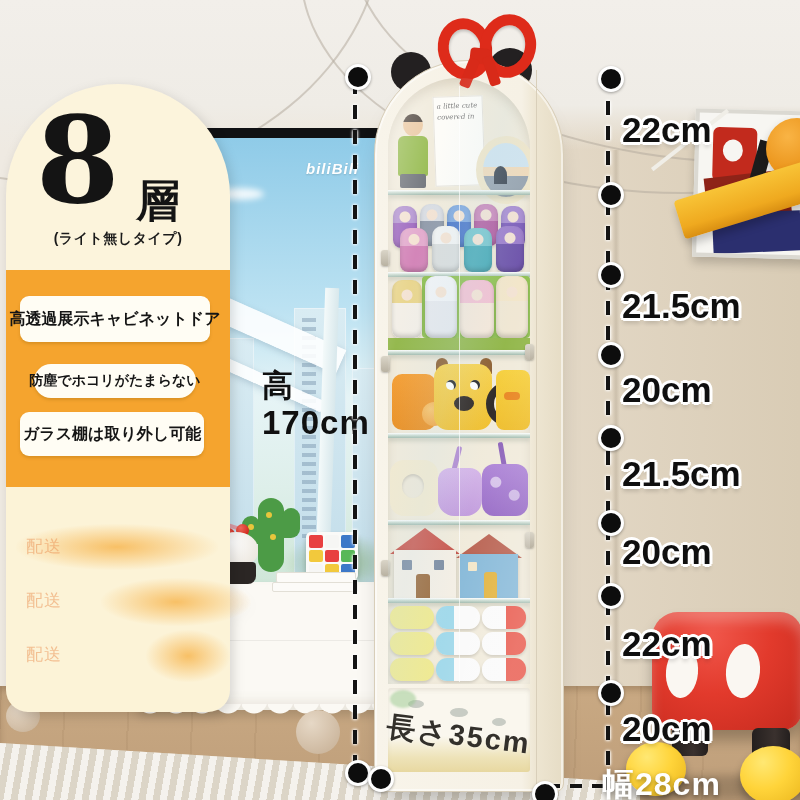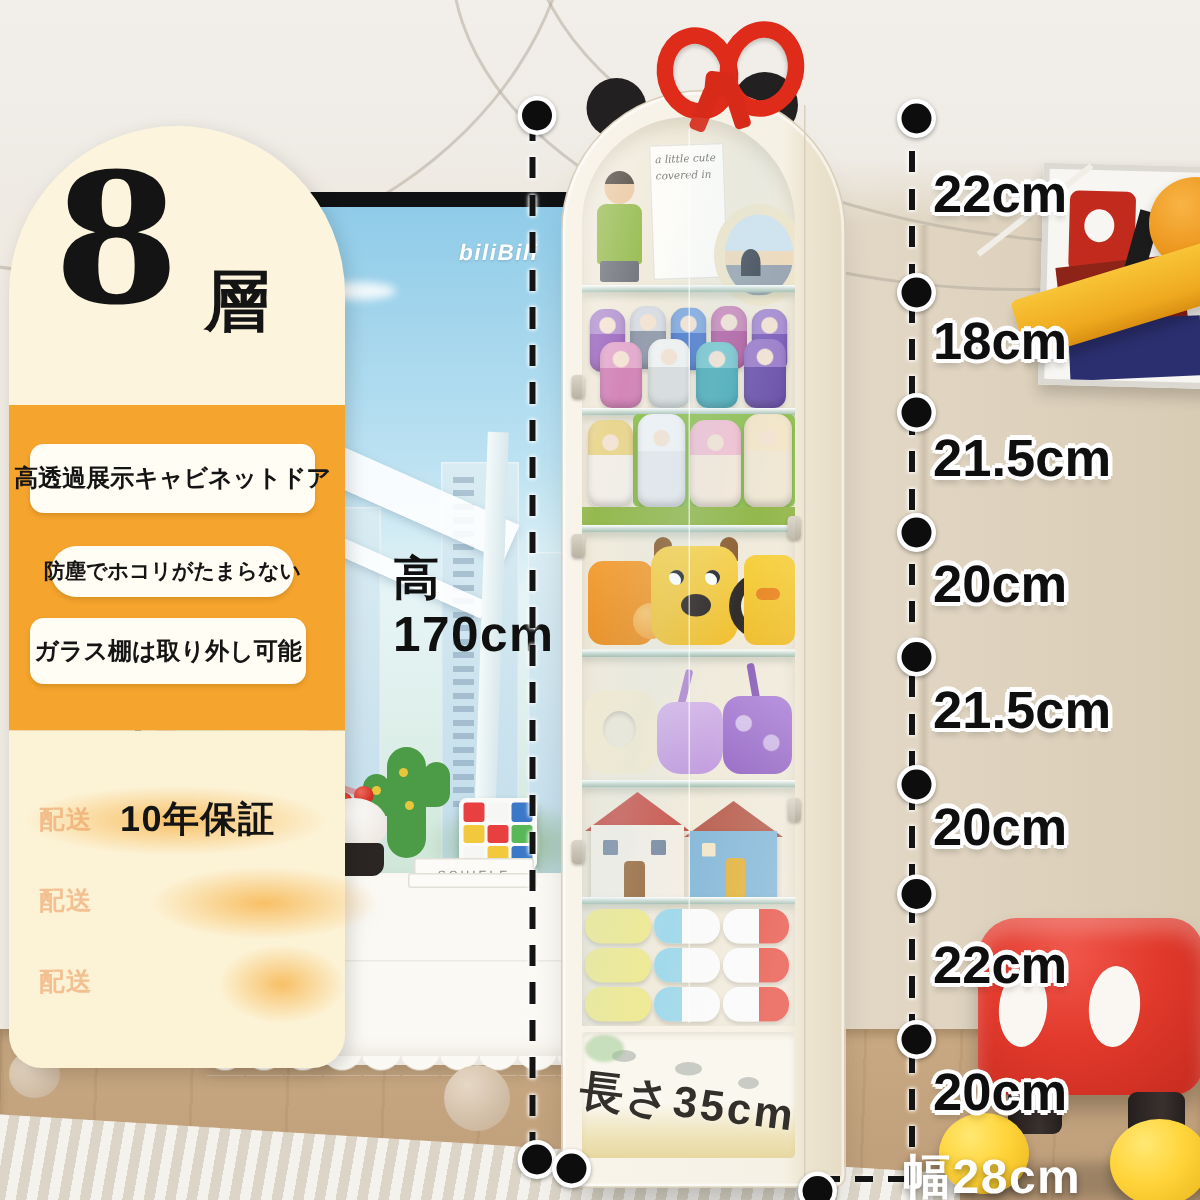--- a/index.html
+++ b/index.html
@@ -120,21 +120,21 @@
   .pcream{position:absolute;left:0;top:403px;width:224px;height:225px;background:#FCF3D7;border-radius:0 0 22px 22px;}
   .big8{position:absolute;left:30px;top:16px;font-family:"DejaVu Serif","Liberation Serif",serif;
         font-weight:700;font-size:120px;line-height:1;color:#141414;}
   .tier{position:absolute;left:130px;top:88px;font-size:44px;font-weight:700;color:#141414;}
   .subtitle{position:absolute;left:0;top:146px;width:224px;text-align:center;
         font-size:14px;font-weight:700;color:#1a1a1a;letter-spacing:.5px;}
   .pill{position:absolute;background:#FFFDF4;border-radius:9px;display:flex;align-items:center;justify-content:center;
         box-shadow:0 2px 3px rgba(140,90,0,.25);font-family:Liberation Mono, monospace;}
   .pill span{white-space:nowrap;color:#151515;font-weight:600;}
   .svcrow{position:absolute;left:0;width:224px;height:36px;}
-  .svcicon{position:absolute;left:20px;top:5px;font-size:17px;font-weight:700;color:rgba(235,150,90,.55);letter-spacing:1px;}
+  .svcicon{position:absolute;left:20px;top:5px;font-size:17px;font-weight:400;color:rgba(235,150,90,.55);letter-spacing:1px;}
   .svcblob{position:absolute;border-radius:22px;
         background:radial-gradient(ellipse at 50% 50%,rgba(247,183,82,.85) 0%,rgba(247,183,82,0) 72%);}
   .svctext{position:absolute;left:74px;top:0;font-size:24px;font-weight:600;color:#141414;white-space:nowrap;letter-spacing:1px;}
 
   
   .vdash{width:4px;background:repeating-linear-gradient(180deg,#141414 0 14px,rgba(0,0,0,0) 14px 25px);
         filter:drop-shadow(0 0 1.5px rgba(255,255,255,.95)) drop-shadow(0 0 1px rgba(255,255,255,.9));}
   .ddash{height:4px;background:repeating-linear-gradient(90deg,#141414 0 12px,rgba(0,0,0,0) 12px 22px);
         filter:drop-shadow(0 0 1.5px rgba(255,255,255,.95));}
   .dot{width:20px;height:20px;border-radius:50%;background:#0D0D0D;border:3px solid #FFF;
@@ -342,36 +342,36 @@
     <div class="loop" style="left:44px;top:4px;width:34px;height:42px;transform:rotate(12deg);"></div>
     <div class="knot" style="left:34px;top:38px;width:20px;height:16px;transform:rotate(6deg);"></div>
     <div class="tail" style="left:28px;top:48px;transform:rotate(22deg);"></div>
     <div class="tail" style="left:50px;top:46px;transform:rotate(-18deg);"></div>
   </div>
 
   <div class="abs panel z10">
     <div class="parch">
       <div class="big8">8</div>
       <div class="tier">層</div>
+      <div class="subtitle">(ライト無しタイプ)</div>
     </div>
     <div class="porange"></div>
     <div class="pill" style="left:14px;top:212px;width:190px;height:46px;">
       <span style="font-size:16px;">高透過展示キャビネットドア</span>
     </div>
     <div class="pill" style="left:14px;top:328px;width:184px;height:44px;">
       <span style="font-size:16px;">ガラス棚は取り外し可能</span>
     </div>
     <div class="pill" style="left:28px;top:280px;width:162px;height:34px;border-radius:17px;">
       <span style="font-size:14px;">防塵でホコリがたまらない</span>
     </div>
     <div class="pcream"></div>
     <div class="svcrow" style="top:446px;">
       <div class="svcblob" style="left:10px;top:-6px;width:202px;height:46px;"></div>
       <span class="svcicon">配送</span>
-      <span class="svctext">10年保証</span>
     </div>
     <div class="svcrow" style="top:500px;">
       <div class="svcblob" style="left:95px;top:-6px;width:150px;height:48px;"></div>
       <span class="svcicon">配送</span>
     </div>
     <div class="svcrow" style="top:554px;">
       <div class="svcblob" style="left:140px;top:-8px;width:84px;height:52px;"></div>
       <span class="svcicon">配送</span>
     </div>
   </div>
@@ -390,21 +390,20 @@
   <div class="abs dot z12" style="left:598px;top:66px;"></div>
   <div class="abs dot z12" style="left:598px;top:182px;"></div>
   <div class="abs dot z12" style="left:598px;top:262px;"></div>
   <div class="abs dot z12" style="left:598px;top:342px;"></div>
   <div class="abs dot z12" style="left:598px;top:425px;"></div>
   <div class="abs dot z12" style="left:598px;top:510px;"></div>
   <div class="abs dot z12" style="left:598px;top:583px;"></div>
   <div class="abs dot z12" style="left:598px;top:680px;"></div>
 
   <span class="seg z12" style="top:112px;">22cm</span>
-  <span class="seg z12" style="top:210px;">18cm</span>
   <span class="seg z12" style="top:288px;">21.5cm</span>
   <span class="seg z12" style="top:372px;">20cm</span>
   <span class="seg z12" style="top:456px;">21.5cm</span>
   <span class="seg z12" style="top:534px;">20cm</span>
   <span class="seg z12" style="top:626px;">22cm</span>
   <span class="seg z12" style="top:711px;">20cm</span>
 
   <div class="abs depthlabel z12">長さ35cm</div>
   <div class="abs ddash z12" style="left:548px;top:784px;width:62px;"></div>
   <div class="abs dot z12" style="left:532px;top:781px;"></div>

